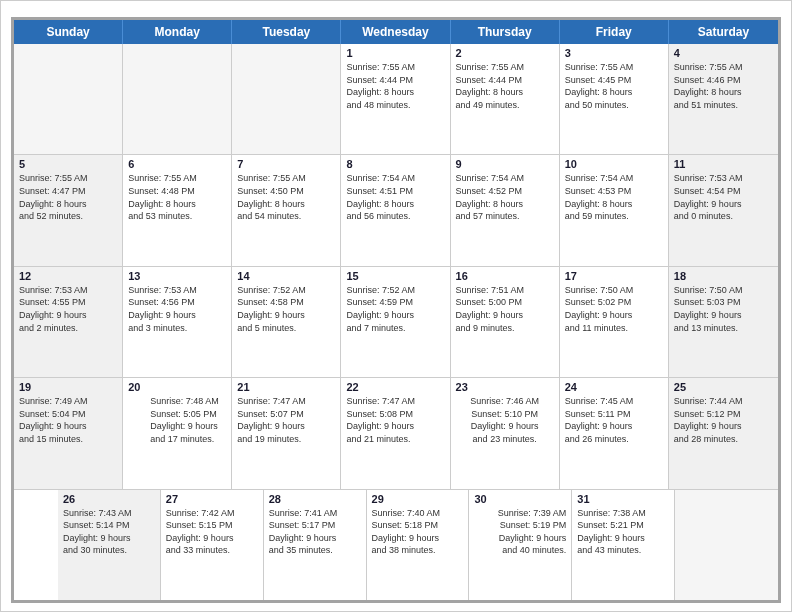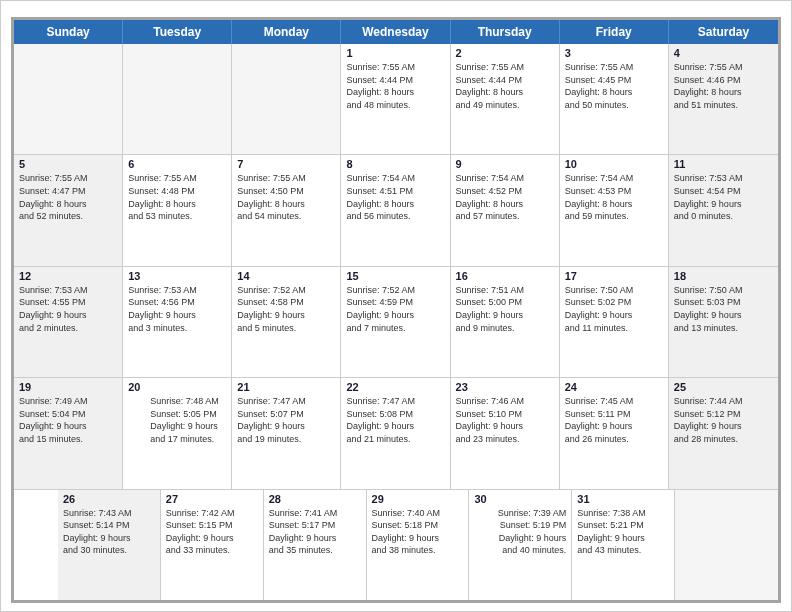--- a/index.html
+++ b/index.html
@@ -102,22 +102,22 @@
 
     <div class="title-area">
       <div class="month-title"></div>
       <div class="location-title"></div>
     </div>
   </div>
 
   <div class="calendar">
     <div class="cal-header-row">
     <div class="cal-header-cell">Sunday</div>
+        <div class="cal-header-cell">Monday</div>
         <div class="cal-header-cell">Tuesday</div>
-        <div class="cal-header-cell">Monday</div>
         <div class="cal-header-cell">Wednesday</div>
         <div class="cal-header-cell">Thursday</div>
         <div class="cal-header-cell">Friday</div>
         <div class="cal-header-cell">Saturday</div>
       </div>
     <div class="cal-body">
     <div class="cal-row">
           <div class="cal-cell empty"></div>
           <div class="cal-cell empty"></div>
           <div class="cal-cell empty"></div>
@@ -276,21 +276,21 @@
           </div>
           <div class="cal-cell">
             <div class="day-num">22</div>
             <div class="cell-info" style="white-space: pre-line;">Sunrise: 7:47 AM
 Sunset: 5:08 PM
 Daylight: 9 hours
 and 21 minutes.</div>
           </div>
           <div class="cal-cell">
             <div class="day-num">23</div>
-            <div class="cell-info" style="white-space: pre-line;">Sunrise: 7:46 AM
+            <div class="cell-info" style="white-space: pre-line; text-align: center;">Sunrise: 7:46 AM
 Sunset: 5:10 PM
 Daylight: 9 hours
 and 23 minutes.</div>
           </div>
           <div class="cal-cell">
             <div class="day-num">24</div>
             <div class="cell-info" style="white-space: pre-line;">Sunrise: 7:45 AM
 Sunset: 5:11 PM
 Daylight: 9 hours
 and 26 minutes.</div>

